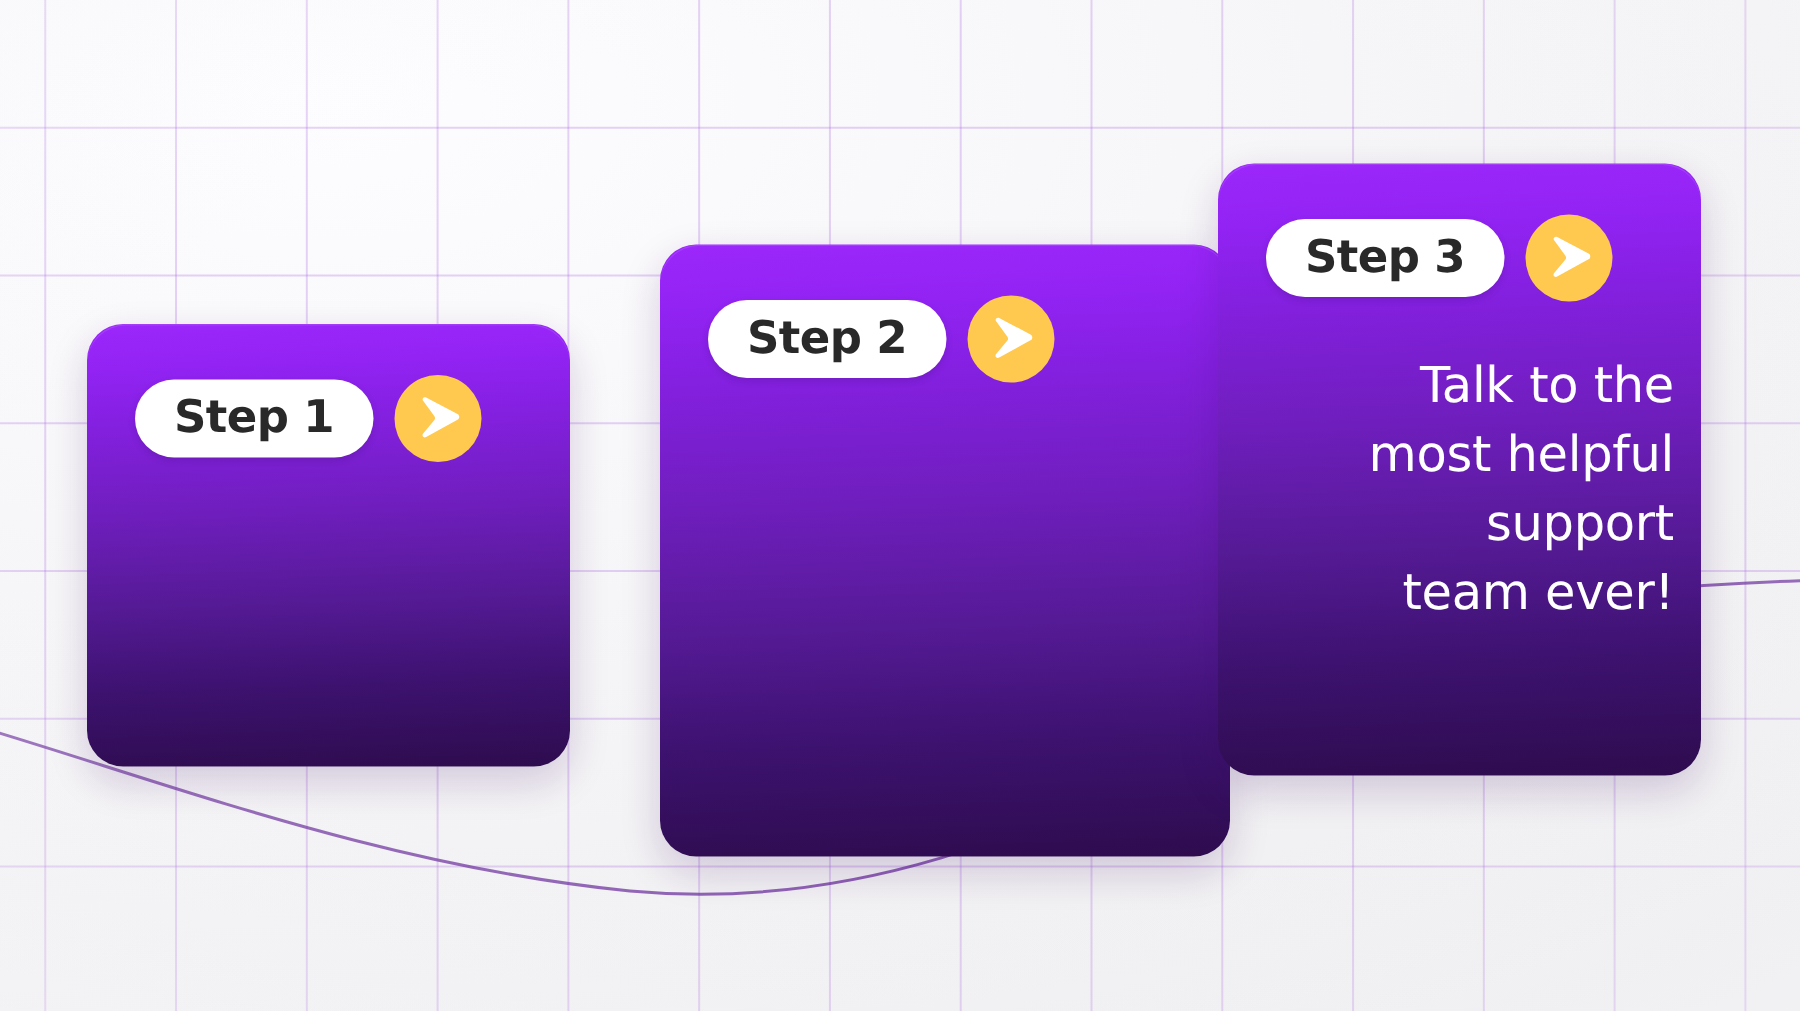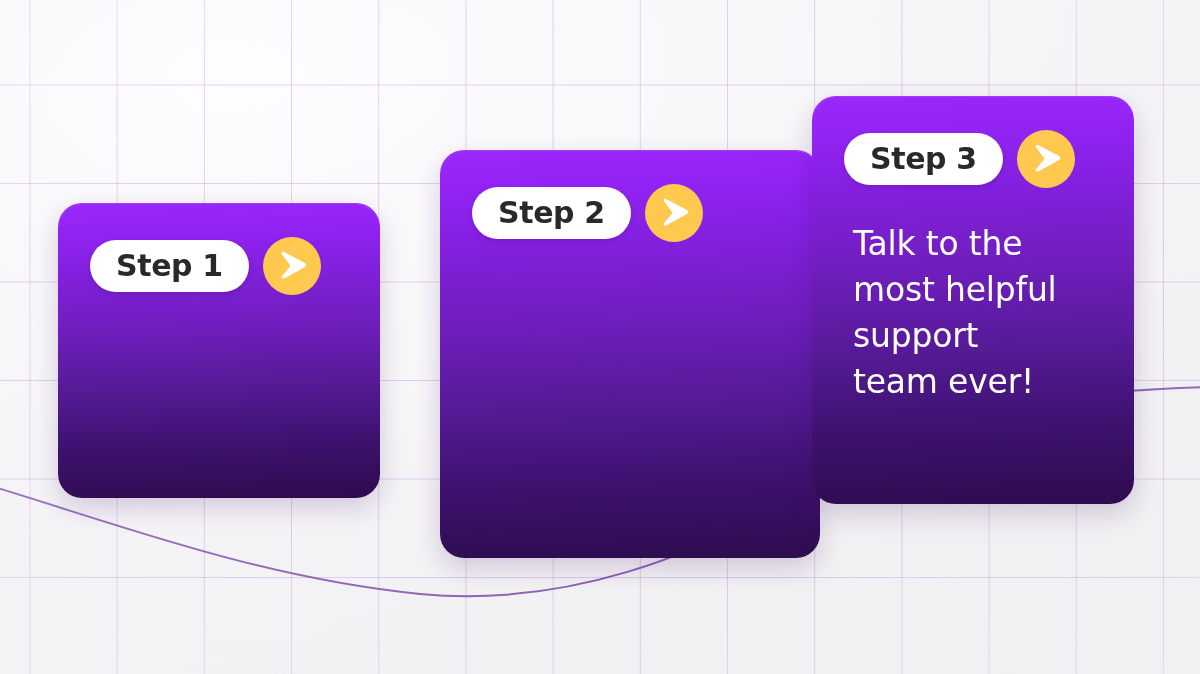--- a/index.html
+++ b/index.html
@@ -54,20 +54,21 @@
     background: linear-gradient(178deg,
         #9c27fb 0%,
         #9223f3 10%,
         #8420e0 22%,
         #6f1ebd 42%,
         #551a95 62%,
         #3d1270 80%,
         #2e0c4e 100%);
     box-shadow: 0 10px 26px rgba(60, 12, 105, 0.18);
     overflow: hidden;
+    margin-top: 13px;
   }
   .card::after {
     content: "";
     position: absolute;
     inset: 0;
     border-radius: 26px;
     box-shadow: inset 0 1px 0 rgba(255,255,255,0.10);
     pointer-events: none;
   }
 
@@ -112,20 +113,21 @@
 
   .card-body {
     position: absolute;
     color: #ffffff;
     font-family: "DejaVu Sans", "Liberation Sans", sans-serif;
     font-weight: 400;
     font-size: 33px;
     line-height: 46px;
     letter-spacing: -0.2px;
     white-space: pre-line;
+    text-align: right;
   }
 
   
   #card-1 { left: 58px;  top: 203px; width: 322px; height: 295px; }
   #card-2 { left: 440px; top: 150px; width: 380px; height: 408px; }
   #card-3 { left: 812px; top: 96px;  width: 322px; height: 408px; }
 
   #card-1 .card-head { left: 32px; top: 34px; }
   #card-2 .card-head { left: 32px; top: 34px; }
   #card-3 .card-head { left: 32px; top: 34px; }

